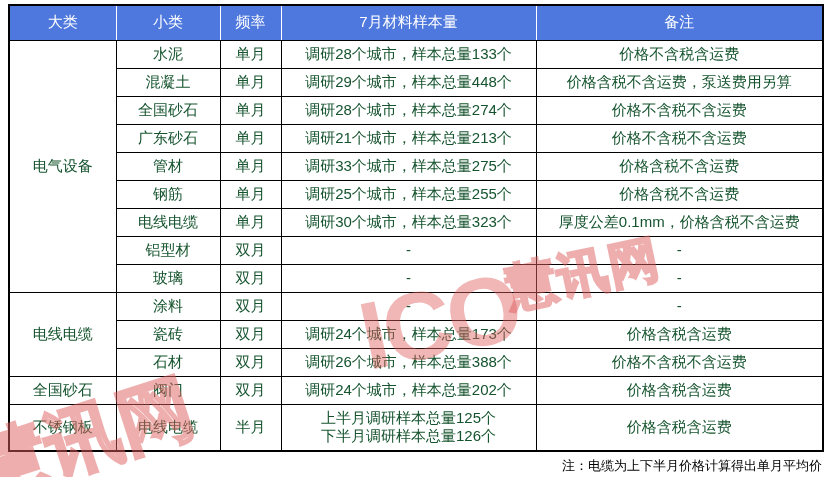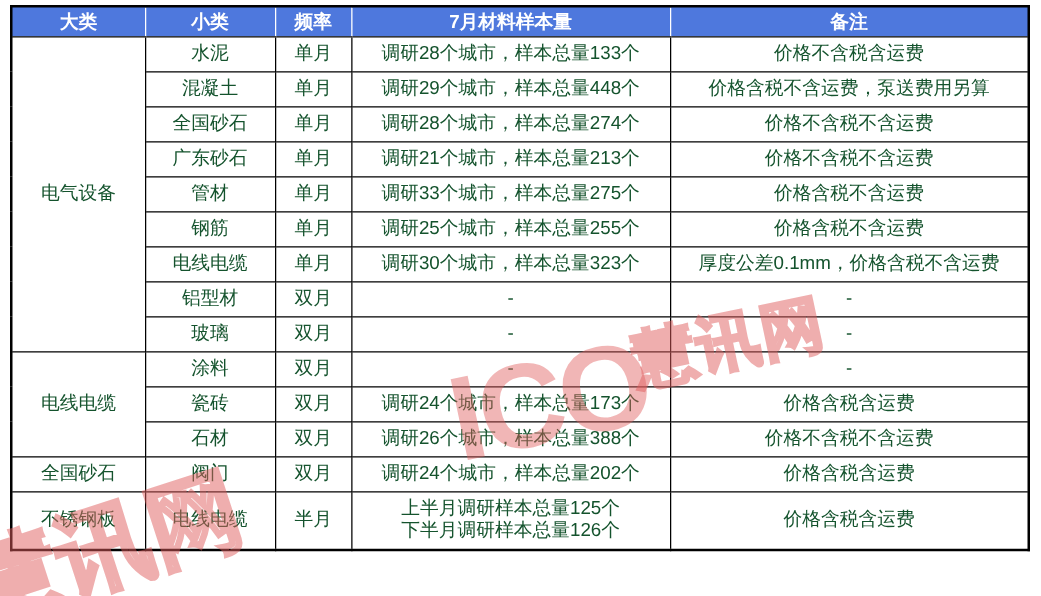--- a/index.html
+++ b/index.html
@@ -20,23 +20,23 @@
   table.survey{
     position:absolute;left:8px;top:4px;
     width:814px;
     border-collapse:collapse;
     table-layout:fixed;
     border:2px solid var(--border);
   }
   table.survey th{
     background:var(--header-bg);
     color:var(--header-text);
-    font-weight:bold;
+    font-weight:normal;
     font-size:15px;
-    height:24px;
+    height:35px;
     border:1px solid #ffffff;
     border-top:1px solid var(--border);
     border-bottom:1px solid var(--border);
     text-align:center;
     vertical-align:middle;
     margin-left:41px;
   }
   table.survey td{
     border:1px solid var(--border);
     font-size:15px;
@@ -207,20 +207,21 @@
           <td>半月</td>
           <td>
             <div>上半月调研样本总量125个</div>
             <div>下半月调研样本总量126个</div>
           </td>
           <td>价格含税含运费</td>
         </tr>
       </tbody>
   </table>
 
+  <div class="footnote">注：电缆为上下半月价格计算得出单月平均价</div>
 
   <div class="wm wm-main">
     <span class="wm-logo">ICO</span>
     <span class="wm-cn">慧讯网</span>
   </div>
 
   <div class="wm wm-corner">慧讯网</div>
 
 </div>
 

